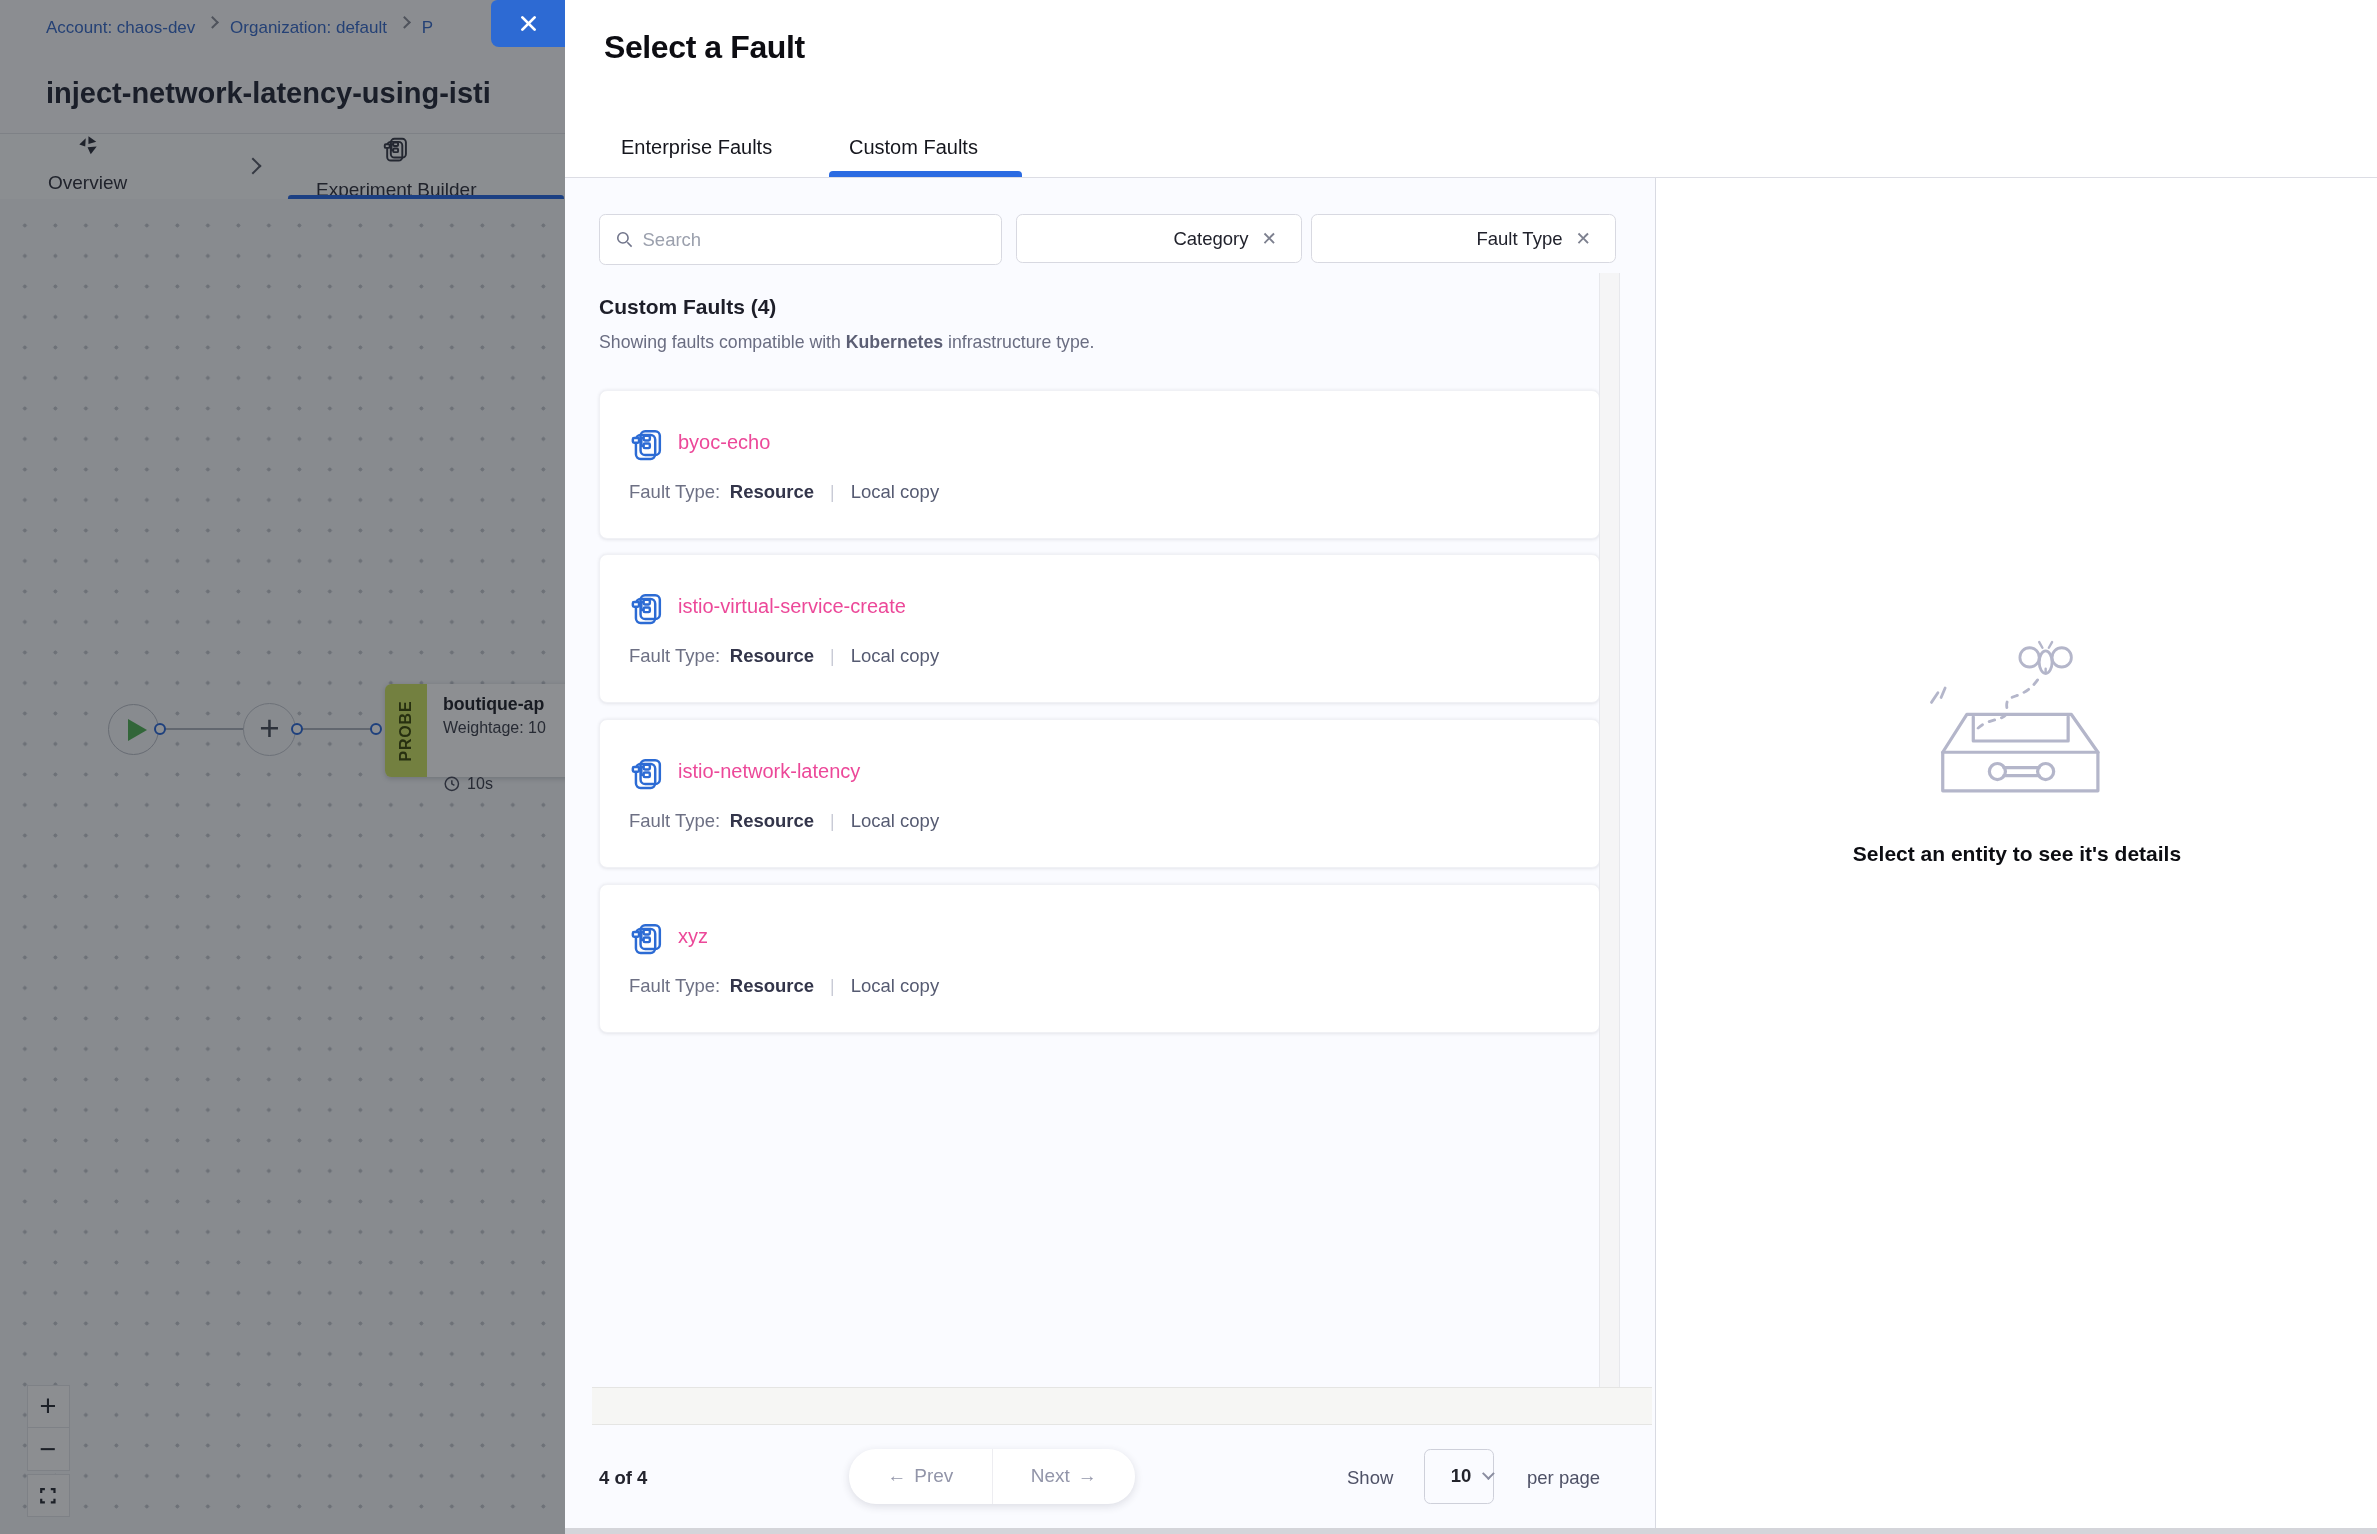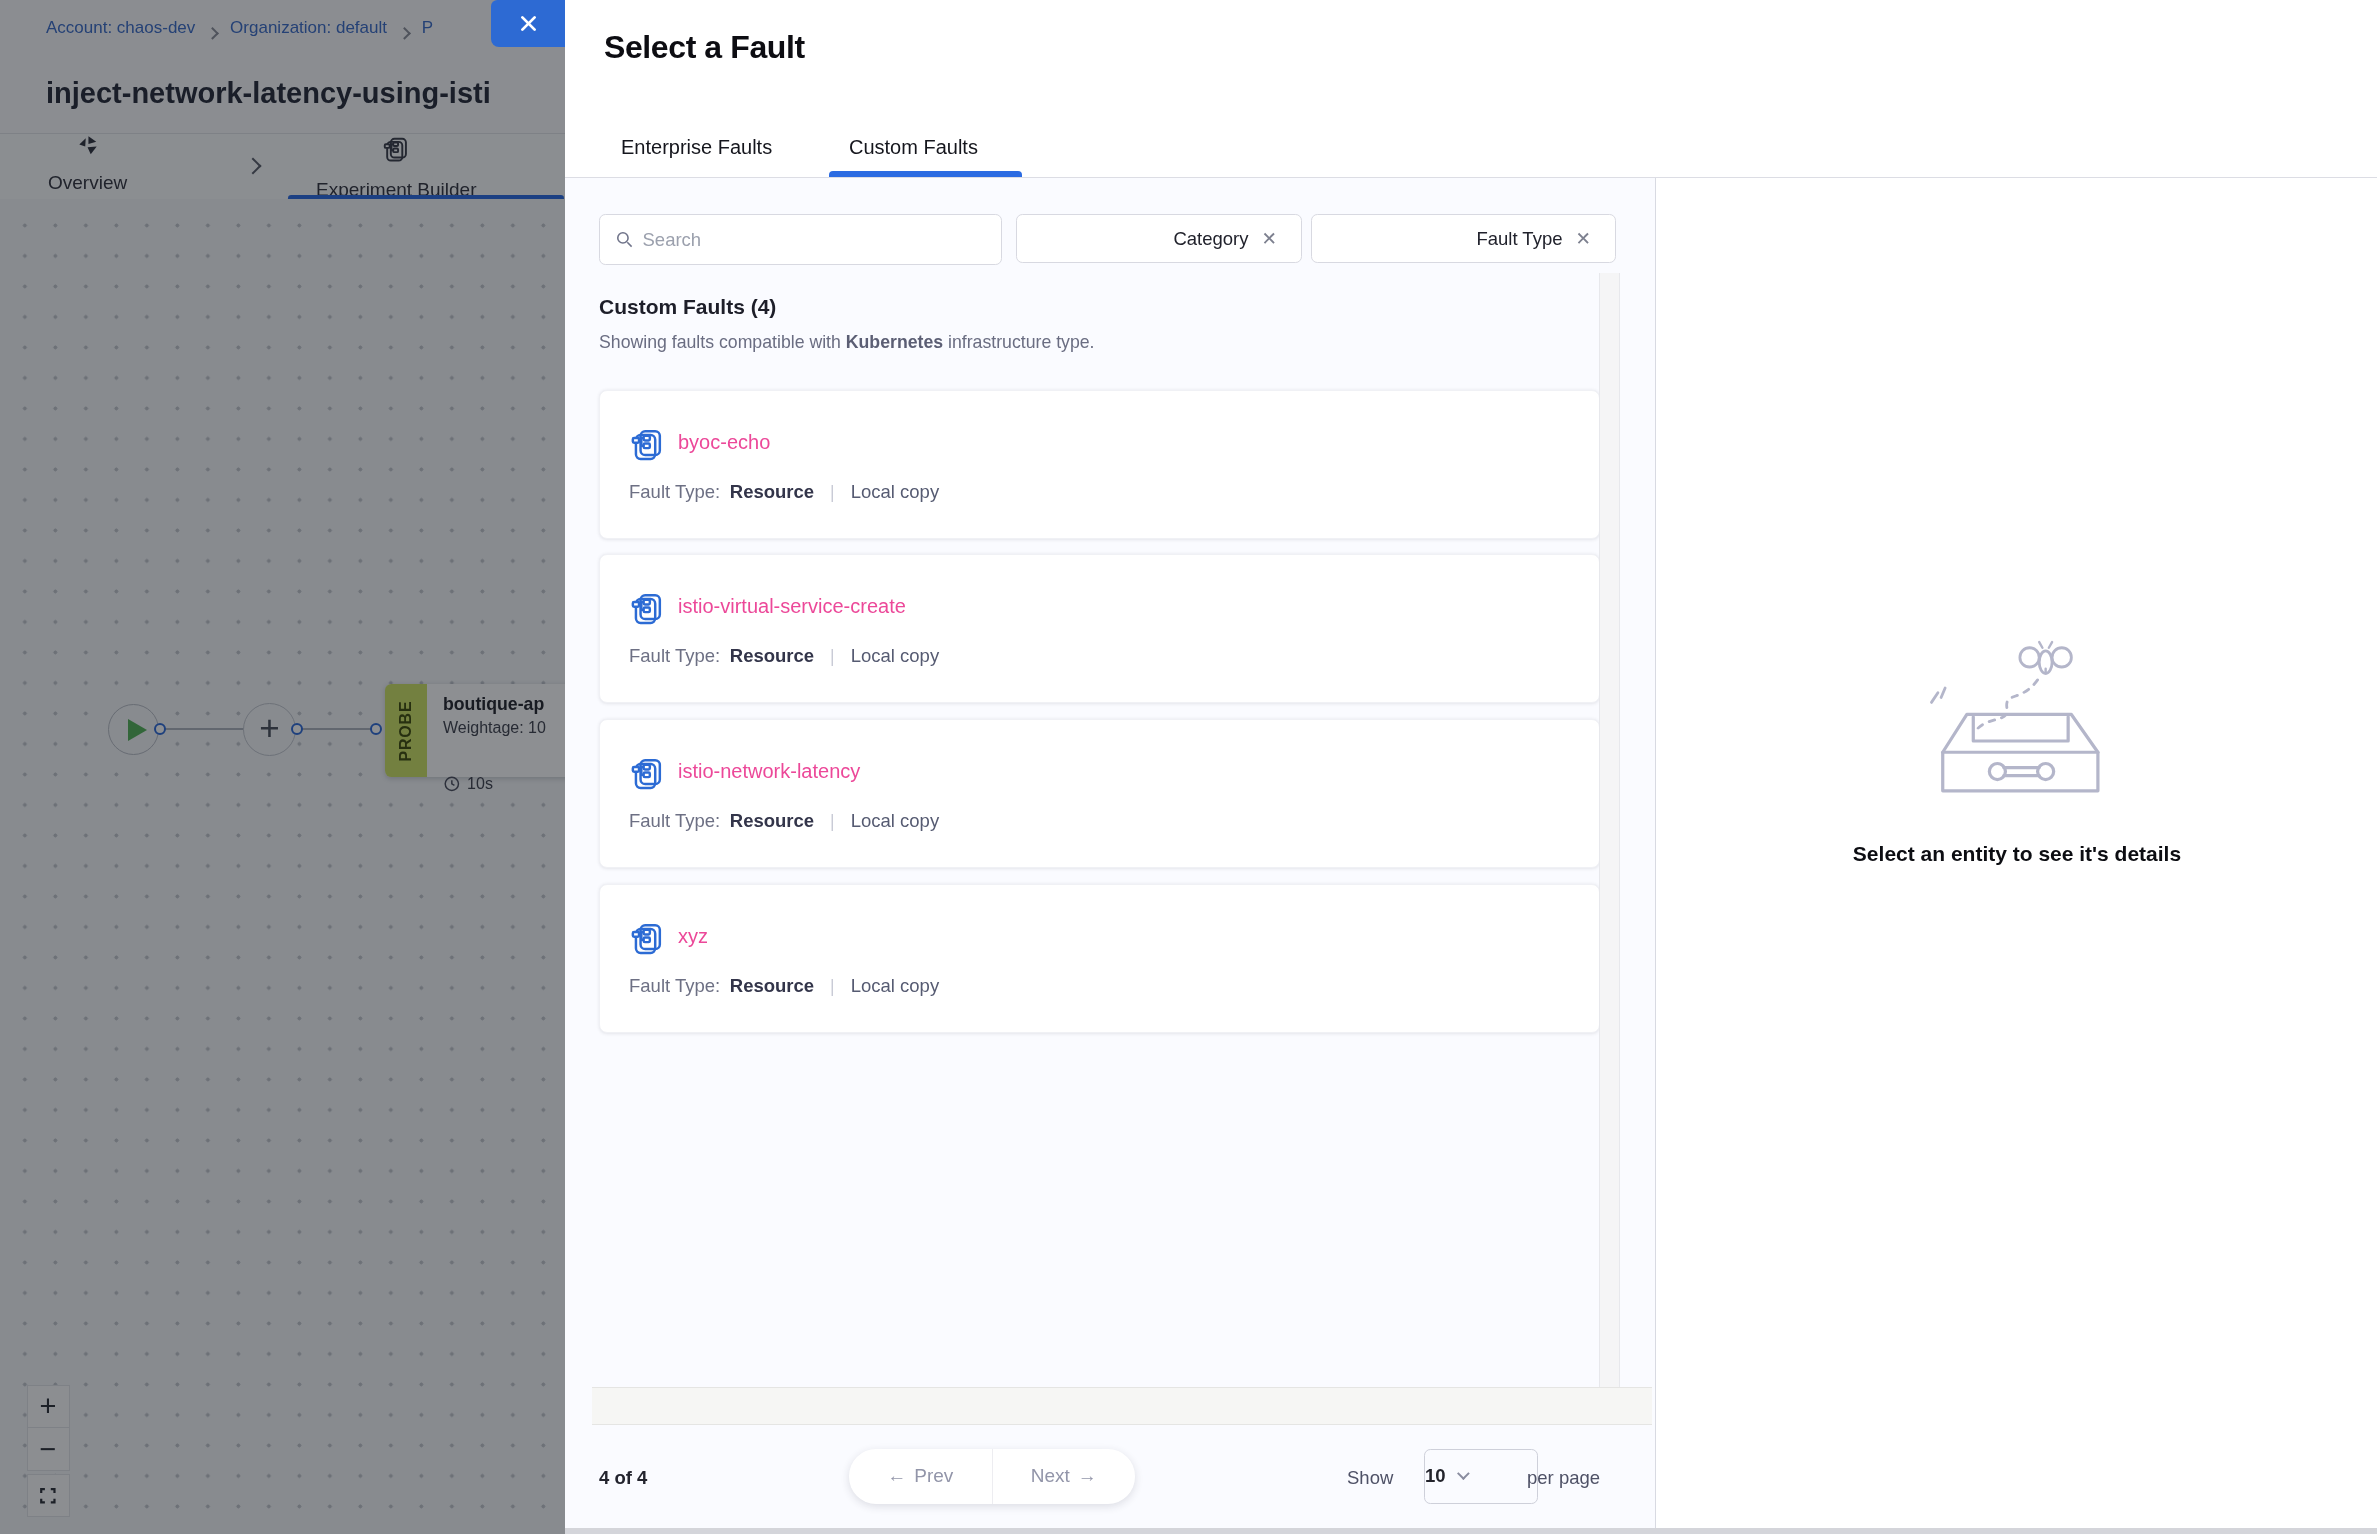--- a/index.html
+++ b/index.html
@@ -3,21 +3,21 @@
 <meta charset="utf-8">
 <style>
   * { margin:0; padding:0; box-sizing:border-box; }
   html,body { width:2377px; height:1534px; overflow:hidden; }
   body { font-family:"Liberation Sans", sans-serif; background:#f5f7f9; }
   #screen { position:relative; width:2377px; height:1534px; overflow:hidden; }
 
   
   .backdrop { position:absolute; inset:0; background:#f8f9fb; }
   .topbar { position:absolute; left:0; top:0; width:100%; height:133px; background:#fbfcfd; }
-  .breadcrumb { position:absolute; left:46px; top:17.7px; display:flex; align-items:flex-end; gap:13px; font-size:17px; }
+  .breadcrumb { position:absolute; left:46px; top:17.7px; display:flex; align-items:flex-start; gap:13px; font-size:17px; }
   .crumb-link { color:#3b6cc9; cursor:pointer; }
   .crumb-sep { width:8.8px; height:8.8px; border-right:2px solid #8b8e99; border-bottom:2px solid #8b8e99; transform:rotate(-45deg); margin-top:0.8px; }
   .page-title { position:absolute; left:46px; top:77px; font-size:29px; font-weight:700; color:#262b39; white-space:nowrap; }
   .tabbar { position:absolute; left:0; top:133px; width:100%; height:67px; background:#fcfdfe; border-top:0.8px solid #e2e4e8; }
   .tab-item { position:absolute; display:flex; align-items:center; gap:16px; font-size:19px; color:#32343f; height:67px;flex-direction:column; }
   .tab-overview { left:48px; }
   .tab-builder { left:316px; font-weight:500; }
   .tab-caret { position:absolute; left:247px; top:26px; width:12px; height:12px; border-right:2.4px solid #5a5e6a; border-bottom:2.4px solid #5a5e6a; transform:rotate(-45deg); }
   .tab-underline { position:absolute; left:288px; bottom:0; width:276px; height:4.8px; background:#2b6be2; border-radius:3.2px 3.2px 0 0; }
 
@@ -94,21 +94,21 @@
   .v-rail { position:absolute; left:1034px; top:95px; width:21px; height:1114px; background:#f5f5f6; border-left:0.8px solid #e7e8ec; border-right:0.8px solid #e7e8ec; }
   .h-rail { position:absolute; left:27px; top:1209px; width:1060px; height:38px; background:#f6f6f4; border-top:0.8px solid #e5e5e3; border-bottom:0.8px solid #e5e5e3; }
 
   
   .pagination { position:absolute; left:0; bottom:6.4px; width:100%; height:103px; background:#fafbff; }
   .pg-range { position:absolute; left:34px; top:42px; font-size:18.5px; font-weight:700; color:#23242e; }
   .pg-pill { position:absolute; left:284px; top:24px; width:286px; height:55px; background:#fff; border-radius:27px; box-shadow:0 2.4px 8px rgba(40,44,66,.14); display:flex; overflow:hidden; }
   .pg-btn { flex:1; display:flex; align-items:center; justify-content:center; gap:8px; font-size:19px; font-weight:500; color:#9295a9; cursor:pointer; }
   .pg-btn.prev { border-right:0.8px solid #ededf1; }
   .pg-show { position:absolute; left:782px; top:42px; font-size:18.5px; color:#4e5166; }
-  .pg-select { position:absolute; left:859px; top:24px; width:114px; height:55px; border:0.8px solid #ced0da; border-radius:6.4px; display:flex; align-items:center; justify-content:flex-start; gap:13px; cursor:pointer; background:transparent; }
+  .pg-select { position:absolute; left:859px; top:24px; width:70px; height:55px; border:0.8px solid #ced0da; border-radius:6.4px; display:flex; align-items:center; justify-content:flex-end; gap:13px; cursor:pointer; background:transparent; }
   .pg-select .val { font-size:18.5px; font-weight:700; color:#23242c; }
   .chev-down { width:8.8px; height:8.8px; border-right:2px solid #8a8da0; border-bottom:2px solid #8a8da0; transform:rotate(45deg); margin-top:-4.8px; }
   .pg-perpage { position:absolute; left:962px; top:42px; font-size:18.5px; color:#4e5166; }
 
   .empty-text { font-size:21px; font-weight:700; color:#0c0d12; }
 </style>
 </head>
 <body>
 
 <div id="screen">

